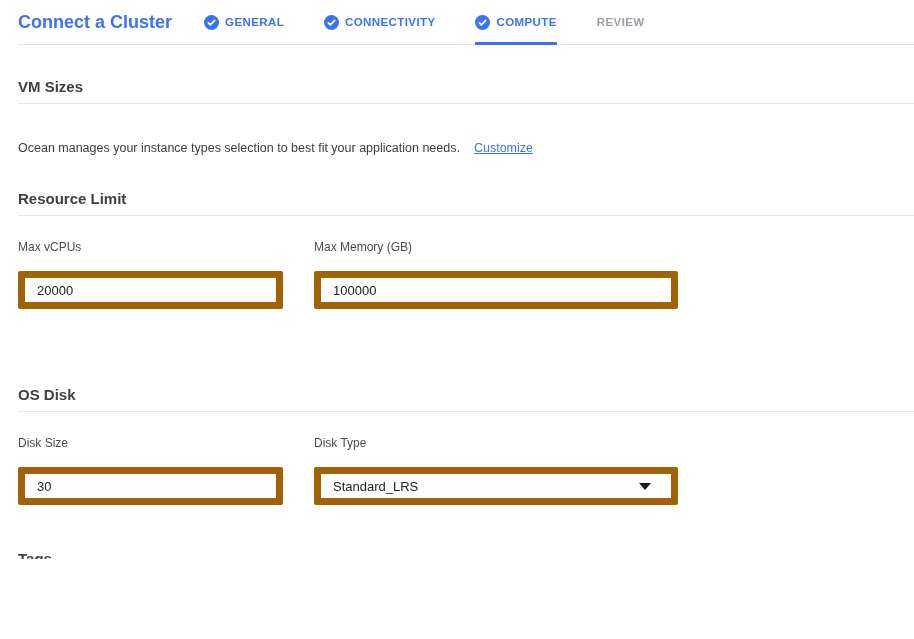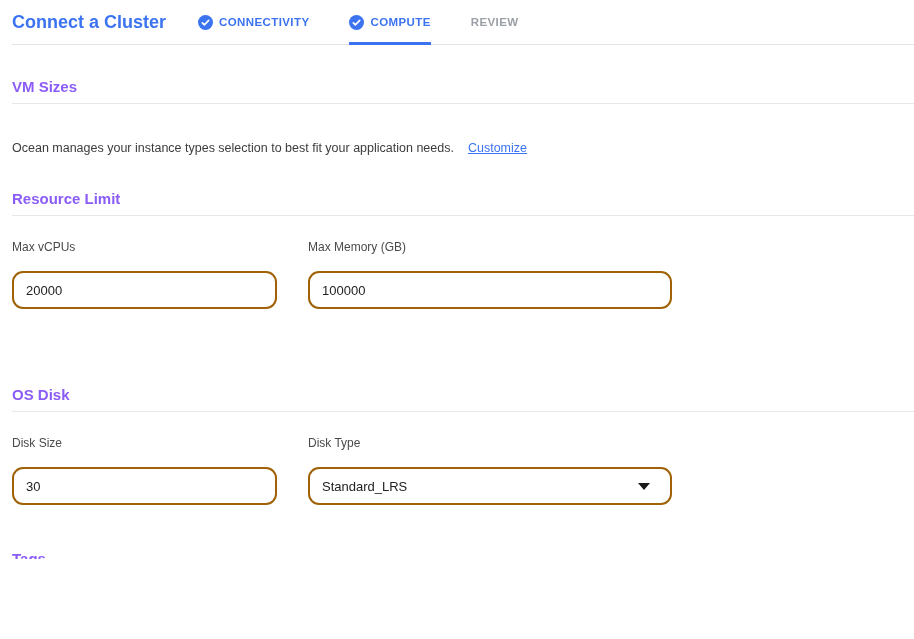--- a/index.html
+++ b/index.html
@@ -7,21 +7,21 @@
   body {
     font-family: "Liberation Sans", "DejaVu Sans", sans-serif;
     color: #333;
     width: 914px;
     height: 639px;
     overflow: hidden;
   }
   .page {
     width: 914px;
     height: 559px;
-    padding-left: 12px;
+    padding-left: 18px;
     overflow: hidden;
     position: relative;
   }
 
   
   .top-bar {
     height: 45px;
     display: flex;
     align-items: center;
     border-bottom: 1px solid #e4e4e4;
@@ -57,21 +57,21 @@
     left: 0; right: 0; bottom: -1px;
     height: 3px;
     background: #3b73f0;
   }
   .check-icon { display: inline-flex; width: 15px; height: 15px; }
 
   
   .section-heading {
     font-size: 15px;
     font-weight: 700;
-    color: #8b5cf6;
+    color: #404040;
     line-height: 19px;
   }
   .divider {
     border: none;
     border-top: 1px solid #e8e8e8;
     margin-top: 7px;
     height: 0;
   }
   .divider.dark { border-top-color: #999; }
 
@@ -98,22 +98,22 @@
   .field.col1 { width: 265px; margin-right: 31px; }
   .field.col2 { width: 364px; }
   .field-label {
     font-size: 12px;
     color: #4a4a4a;
     line-height: 14px;
   }
   .text-input, .select-box {
     margin-top: 17px;
     height: 38px;
-    border: 2px solid #a16207;
-    border-radius: 11px;
+    border: 7px solid #a16207;
+    border-radius: 2px;
     background: #fff;
     font-family: "Liberation Sans", "DejaVu Sans", sans-serif;
     font-size: 13px;
     color: #222;
     padding: 0 12px;
     width: 100%;
     outline: none;
   }
   .select-box {
     display: flex;
@@ -178,20 +178,29 @@
 </style>
 </head>
 <body>
 
 <div class="page">
 
   <header class="top-bar">
     <h1 class="wizard-title">Connect a Cluster</h1>
     <nav class="tabs">
 
+      <div class="tab">
+        <span class="check-icon">
+          <svg viewBox="0 0 16 16" width="15" height="15">
+              <circle cx="8" cy="8" r="8" fill="#3b73f0"></circle>
+              <path d="M4.6 8.3l2.2 2.2 4.6-4.8" stroke="#fff" stroke-width="1.8" fill="none" stroke-linecap="round" stroke-linejoin="round"></path>
+            </svg>
+        </span>
+        <span class="tab-label">GENERAL</span>
+      </div>
 
       <div class="tab">
         <span class="check-icon">
           <svg viewBox="0 0 16 16" width="15" height="15">
               <circle cx="8" cy="8" r="8" fill="#3b73f0"></circle>
               <path d="M4.6 8.3l2.2 2.2 4.6-4.8" stroke="#fff" stroke-width="1.8" fill="none" stroke-linecap="round" stroke-linejoin="round"></path>
             </svg>
         </span>
         <span class="tab-label">CONNECTIVITY</span>
       </div>

